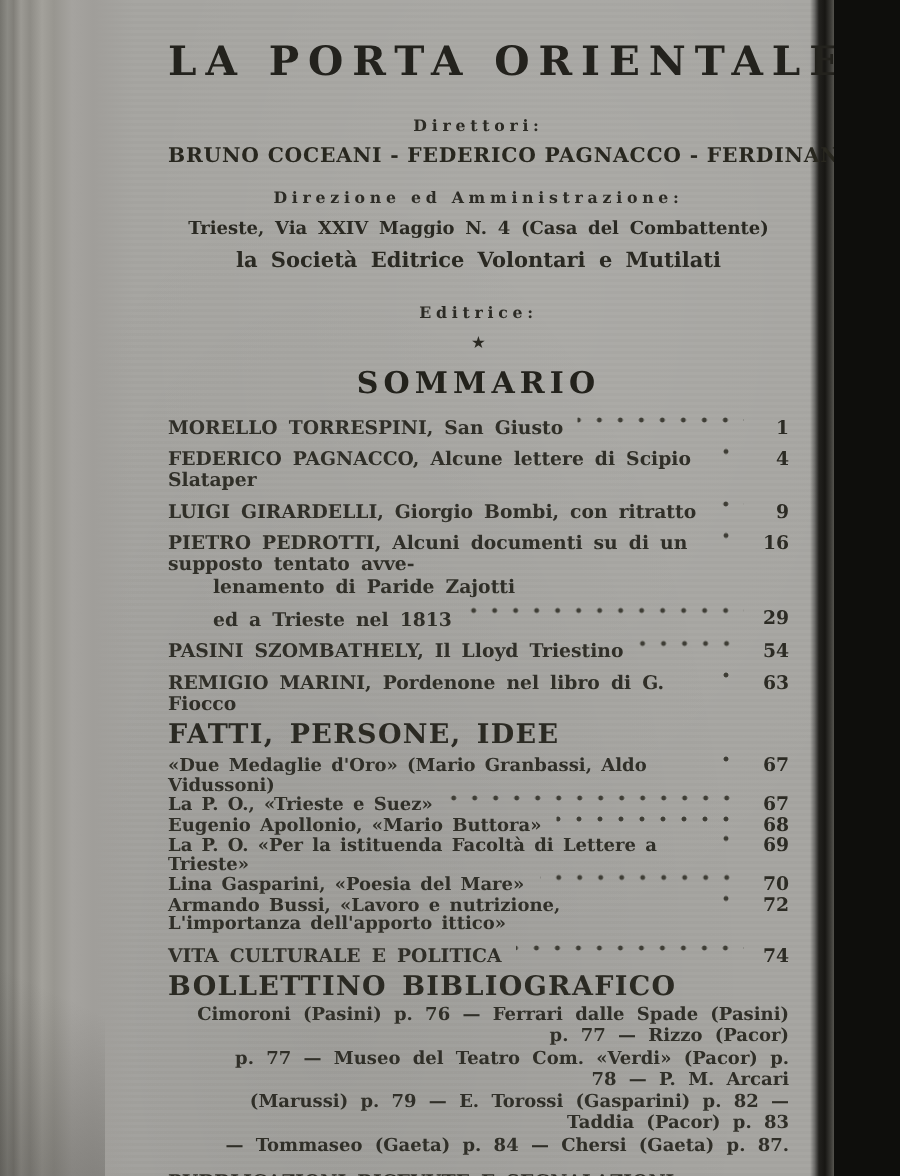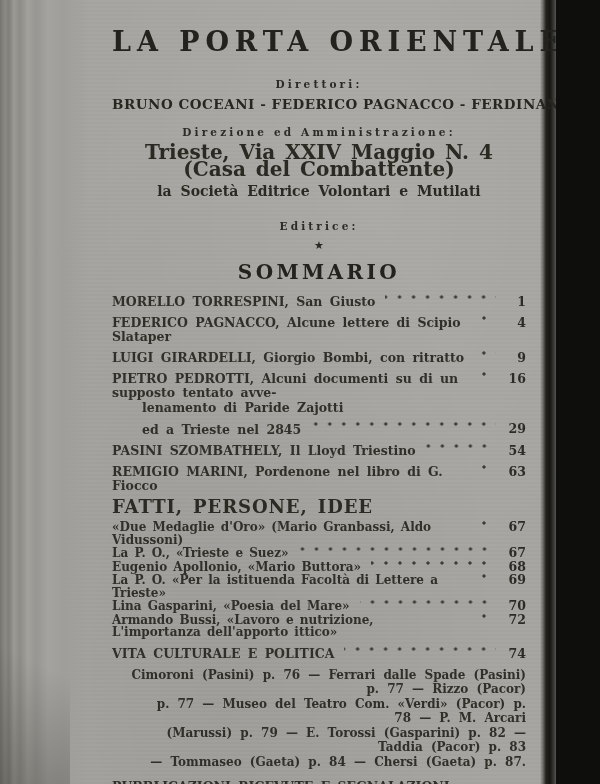--- a/index.html
+++ b/index.html
@@ -55,21 +55,21 @@
   .small-label {
     font-size: 10.5px; font-weight: bold; letter-spacing: 0.3em;
     color: #2c2b25; line-height: 12px;
   }
   .directors-names {
     font-size: 13.5px; font-weight: bold; letter-spacing: 0.04em;
     color: #28271f; line-height: 15px; margin-top: 7px; white-space: nowrap;
   }
   .admin-label { margin-top: 14px; }
   .address-line {
-    font-size: 20px; font-weight: bold; word-spacing: 3px;
+    font-size: 12px; font-weight: bold; word-spacing: 3px;
     color: #2a2922; line-height: 17px; margin-top: 6px;
   }
   .publisher-label { margin-top: 20px; }
   .publisher-name {
     font-size: 14px; font-weight: bold; word-spacing: 4px;
     color: #2a2922; line-height: 17px; margin-top: 5px;
   }
   .star { font-size: 11px; line-height: 13px; margin-top: 7px; color: #2a2922; }
   .sommario-heading {
     font-size: 20px; font-weight: bold; letter-spacing: 0.17em;
@@ -153,21 +153,21 @@
         <div class="toc-text">
           <div>PIETRO PEDROTTI, Alcuni documenti su di un supposto tentato avve-</div>
           <div class="cont">lenamento di Paride Zajotti</div>
         </div>
         <div class="dots"></div>
         <div class="pg">16</div>
       </div>
 
       <div class="toc-row">
         <div class="toc-text">
-          <div class="cont">ed a Trieste nel 2845</div>
+          <div class="cont">ed a Trieste nel 1813</div>
         </div>
         <div class="dots"></div>
         <div class="pg">29</div>
       </div>
 
       <div class="toc-row">
         <div class="toc-text">PASINI SZOMBATHELY, Il Lloyd Triestino</div>
         <div class="dots"></div>
         <div class="pg">54</div>
       </div>
@@ -213,20 +213,21 @@
         <div class="pg">72</div>
       </div>
     </div>
 
     <div class="toc-row vita-row">
       <div class="toc-text">VITA CULTURALE E POLITICA</div>
       <div class="dots"></div>
       <div class="pg">74</div>
     </div>
 
+    <div class="sec-header biblio-header">BOLLETTINO BIBLIOGRAFICO</div>
     <div class="biblio-par">
       <div>Cimoroni (Pasini) p. 76 — Ferrari dalle Spade (Pasini) p. 77 — Rizzo (Pacor)</div>
       <div class="indent-a">p. 77 — Museo del Teatro Com. «Verdi» (Pacor) p. 78 — P. M. Arcari</div>
       <div class="indent-b">(Marussi) p. 79 — E. Torossi (Gasparini) p. 82 — Taddia (Pacor) p. 83</div>
       <div class="indent-b">— Tommaseo (Gaeta) p. 84 — Chersi (Gaeta) p. 87.</div>
     </div>
 
     <div class="closing">
       <div class="toc-row">
         <div class="toc-text">PUBBLICAZIONI RICEVUTE E SEGNALAZIONI</div>

